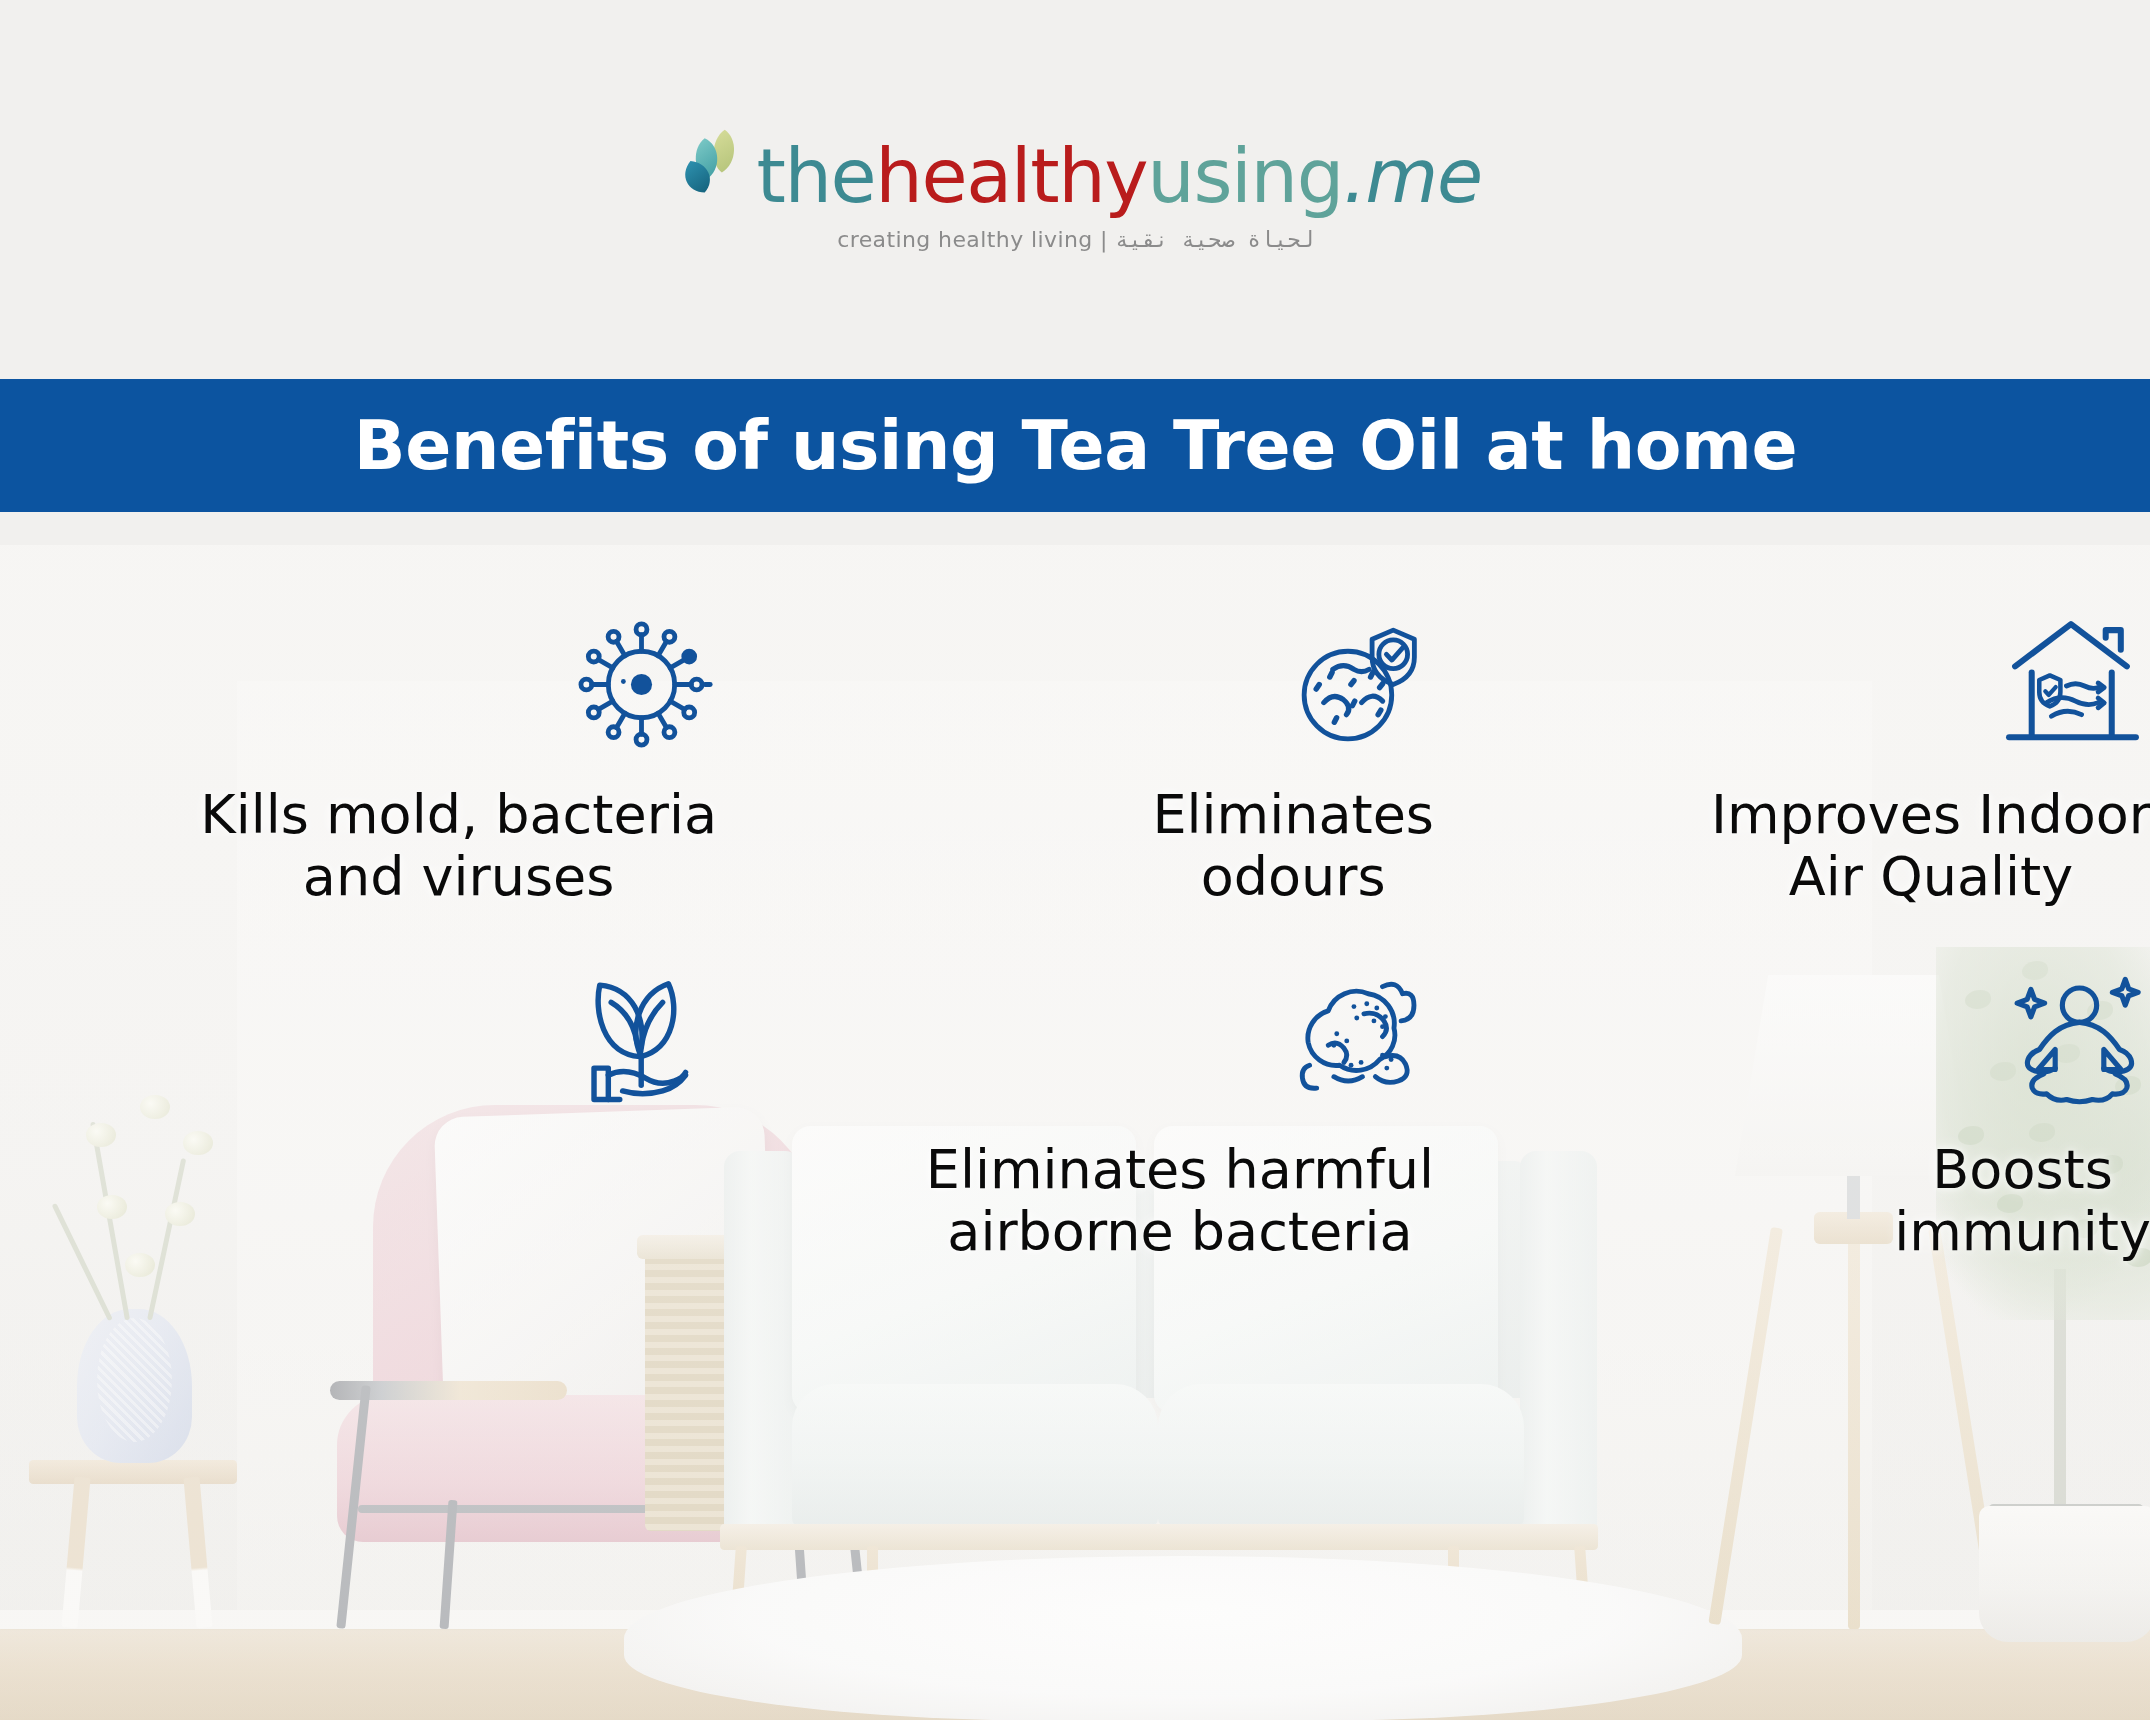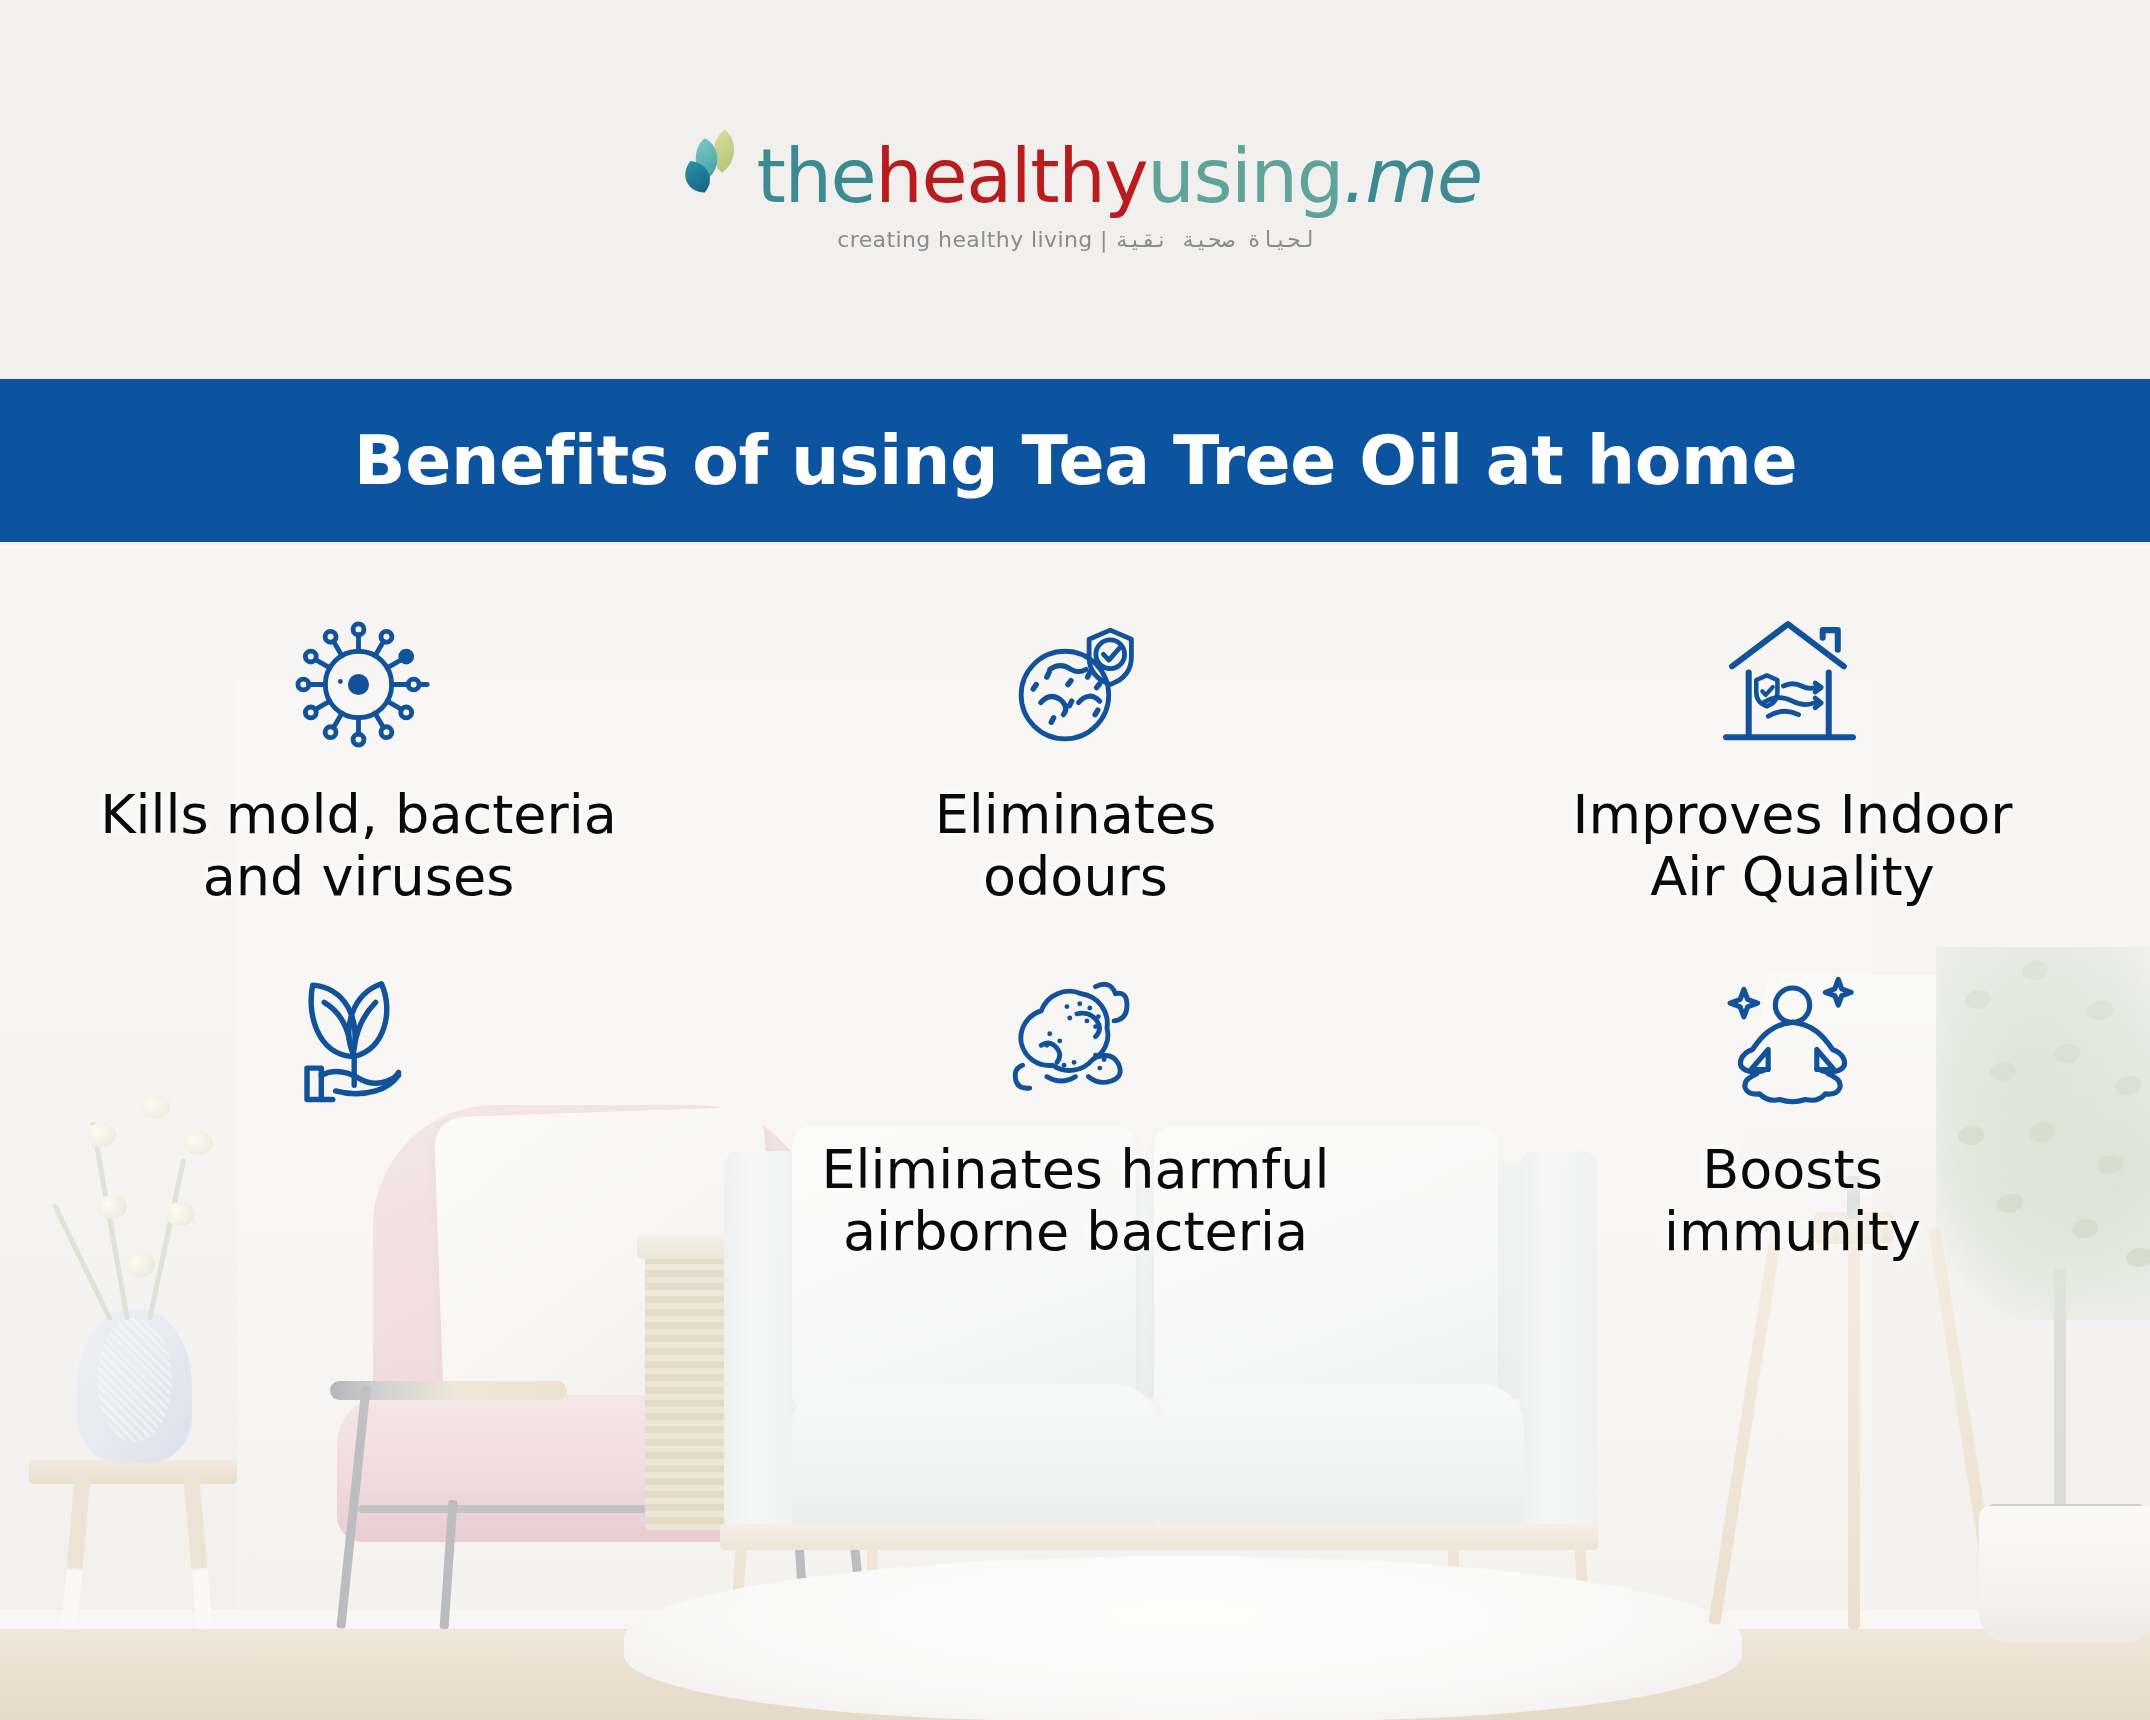--- a/index.html
+++ b/index.html
@@ -277,37 +277,37 @@
   .lw-c { color: #5fa39a; }
   .lw-d { color: #3d8a92; font-style: italic; }
   .logo-tag {
     margin-top: 13px; font-size: 22px; color: #8b8b8b; letter-spacing: 0.4px;
     font-family: "DejaVu Sans", sans-serif; white-space: nowrap;
   }
   .logo-tag .ar { letter-spacing: 4.3px; font-family: Liberation Mono, monospace; }
 
   
   .banner {
-    position: absolute; left: 0; top: 379px; width: 2151px; height: 163px;
+    position: absolute; left: 0; top: 379px; width: 2151px; height: 133px;
     background: #0c54a0;
     display: flex; align-items: center; justify-content: center;
   }
   .banner-title {
     color: #ffffff; font-size: 68px; font-weight: 700; letter-spacing: -0.4px;
     font-family: "DejaVu Sans", sans-serif;
   }
 
   
   .grid {
     position: absolute; left: 0; top: 602px; width: 2151px;
   }
   .row { display: flex; width: 2151px; }
   .row.row2 { margin-top: 50px; }
   .cell {
-    width: 717px; display: flex; flex-direction: column; align-items: center;
+    width: 717px; display: flex; flex-direction: column; align-items: flex-end;
   }
   .cell .icon { height: 165px; display: flex; align-items: center; justify-content: center; }
   .cell .icon svg { display: block; }
   .cell .label {
     margin-top: 17px; text-align: center; color: #0a0a0a;
     font-size: 54px; line-height: 1.14; font-weight: 400;
     font-family: "DejaVu Sans", sans-serif;
     max-width: 631px;
     text-shadow: 0 0 16px rgba(255,255,255,.85), 0 0 7.2px rgba(255,255,255,.9);
   }

